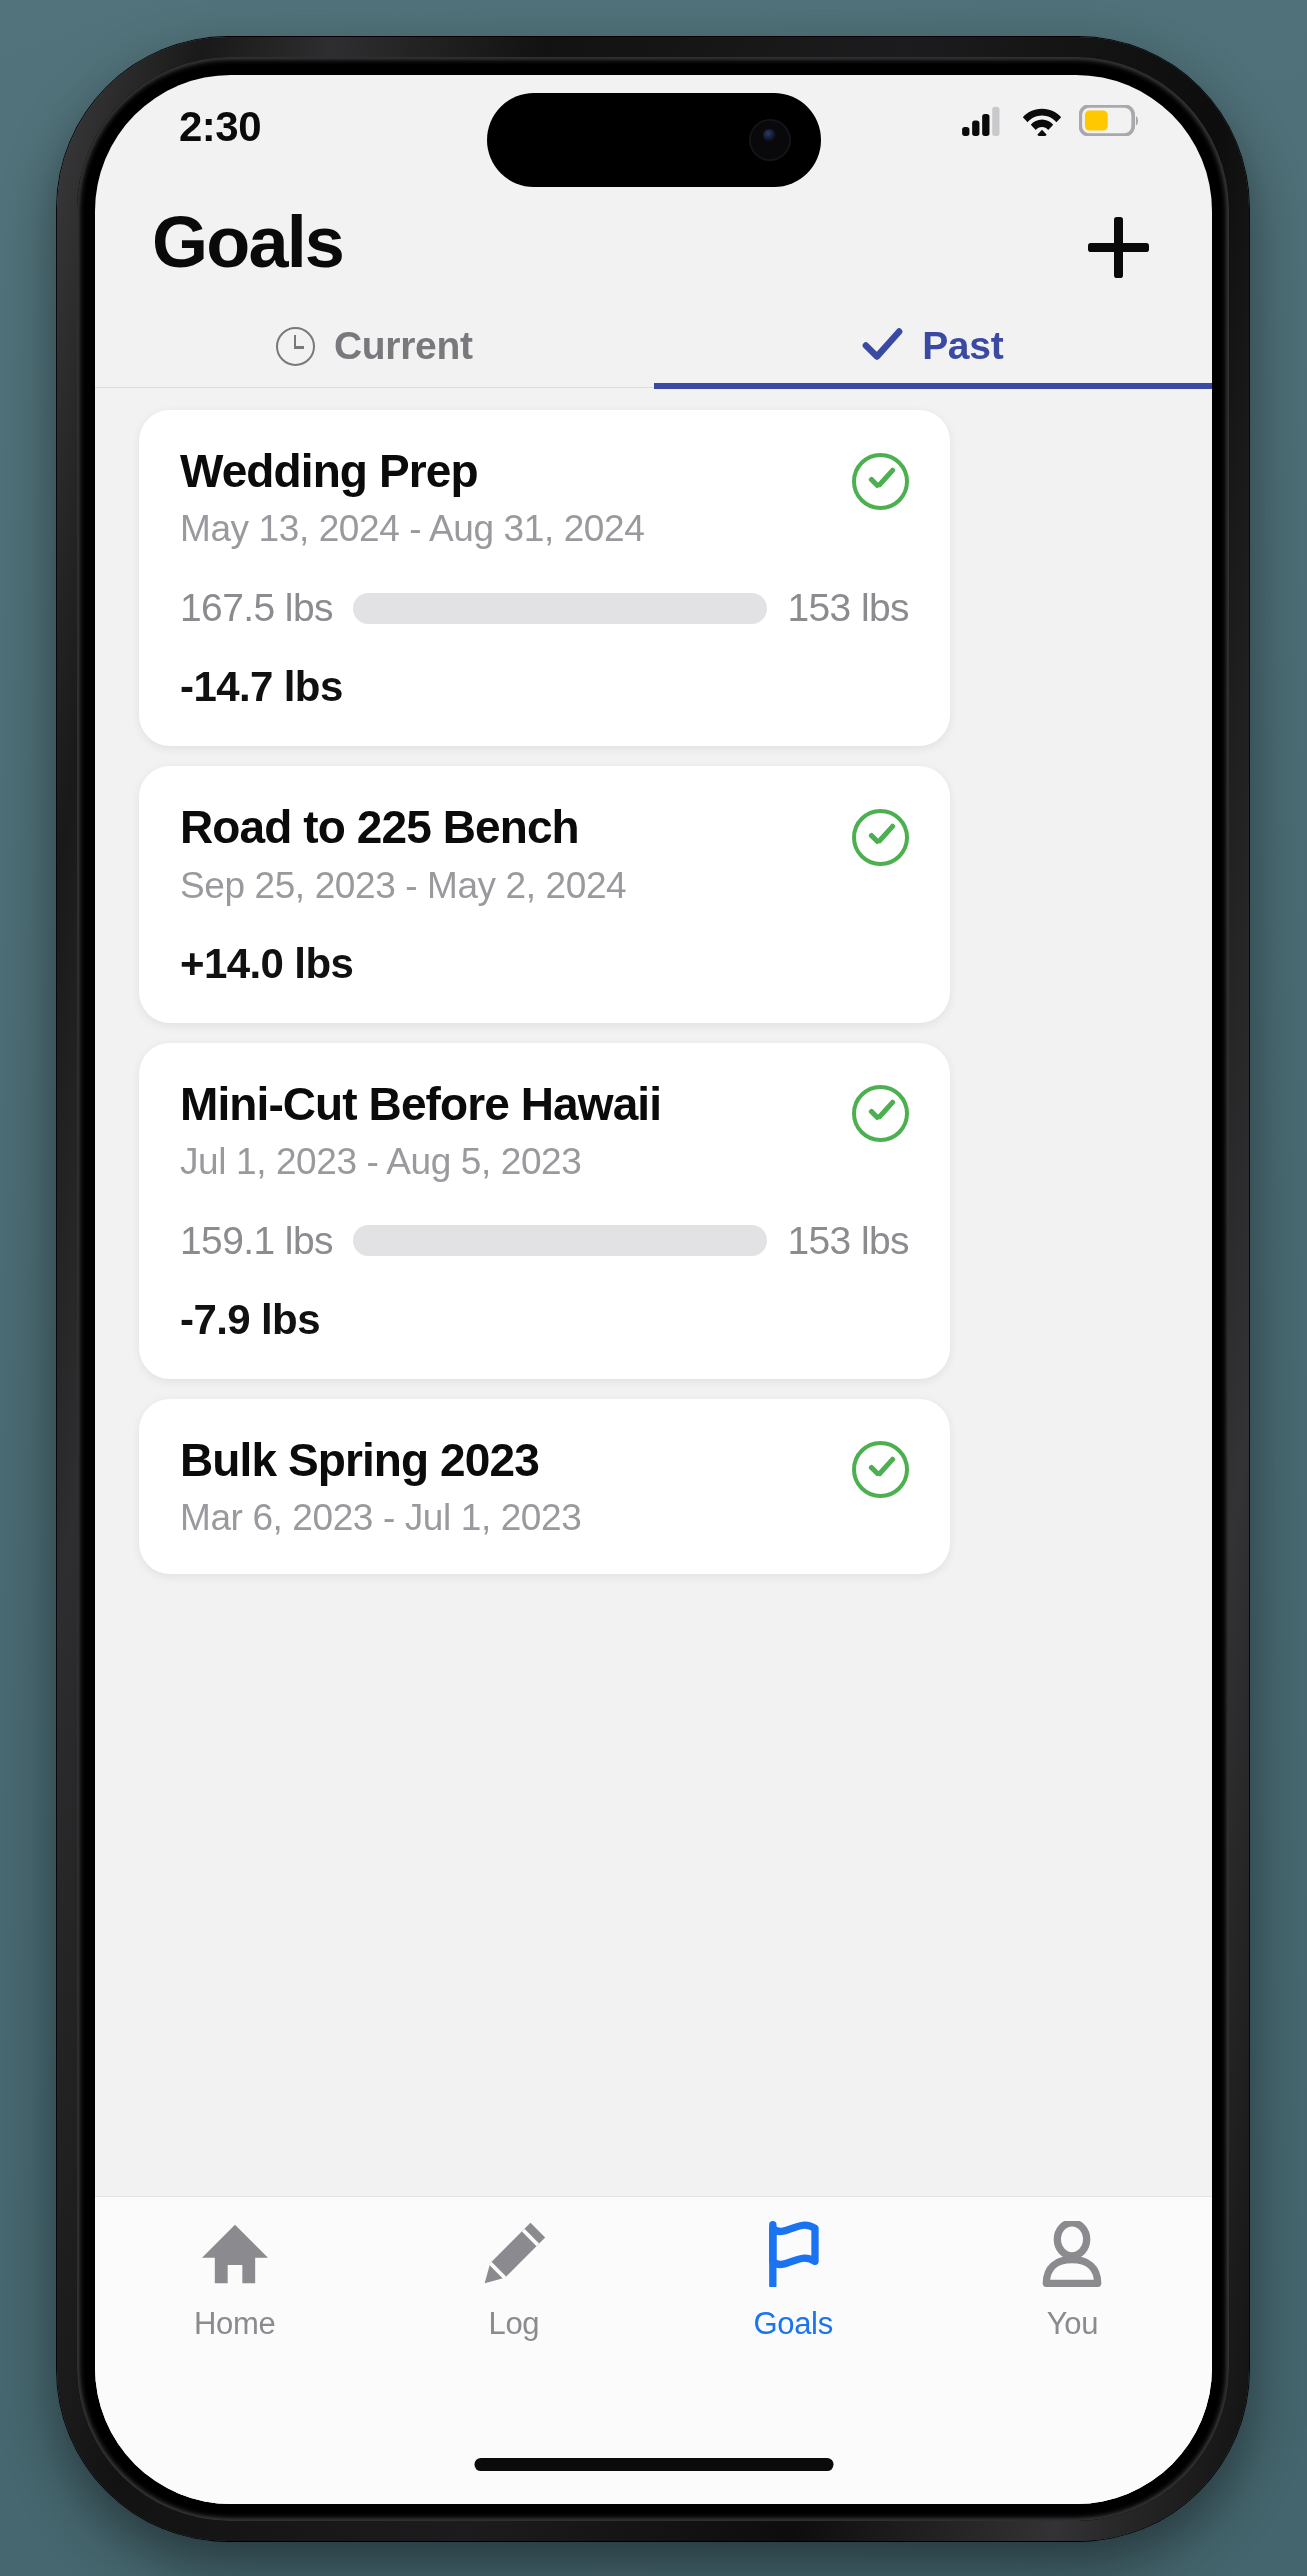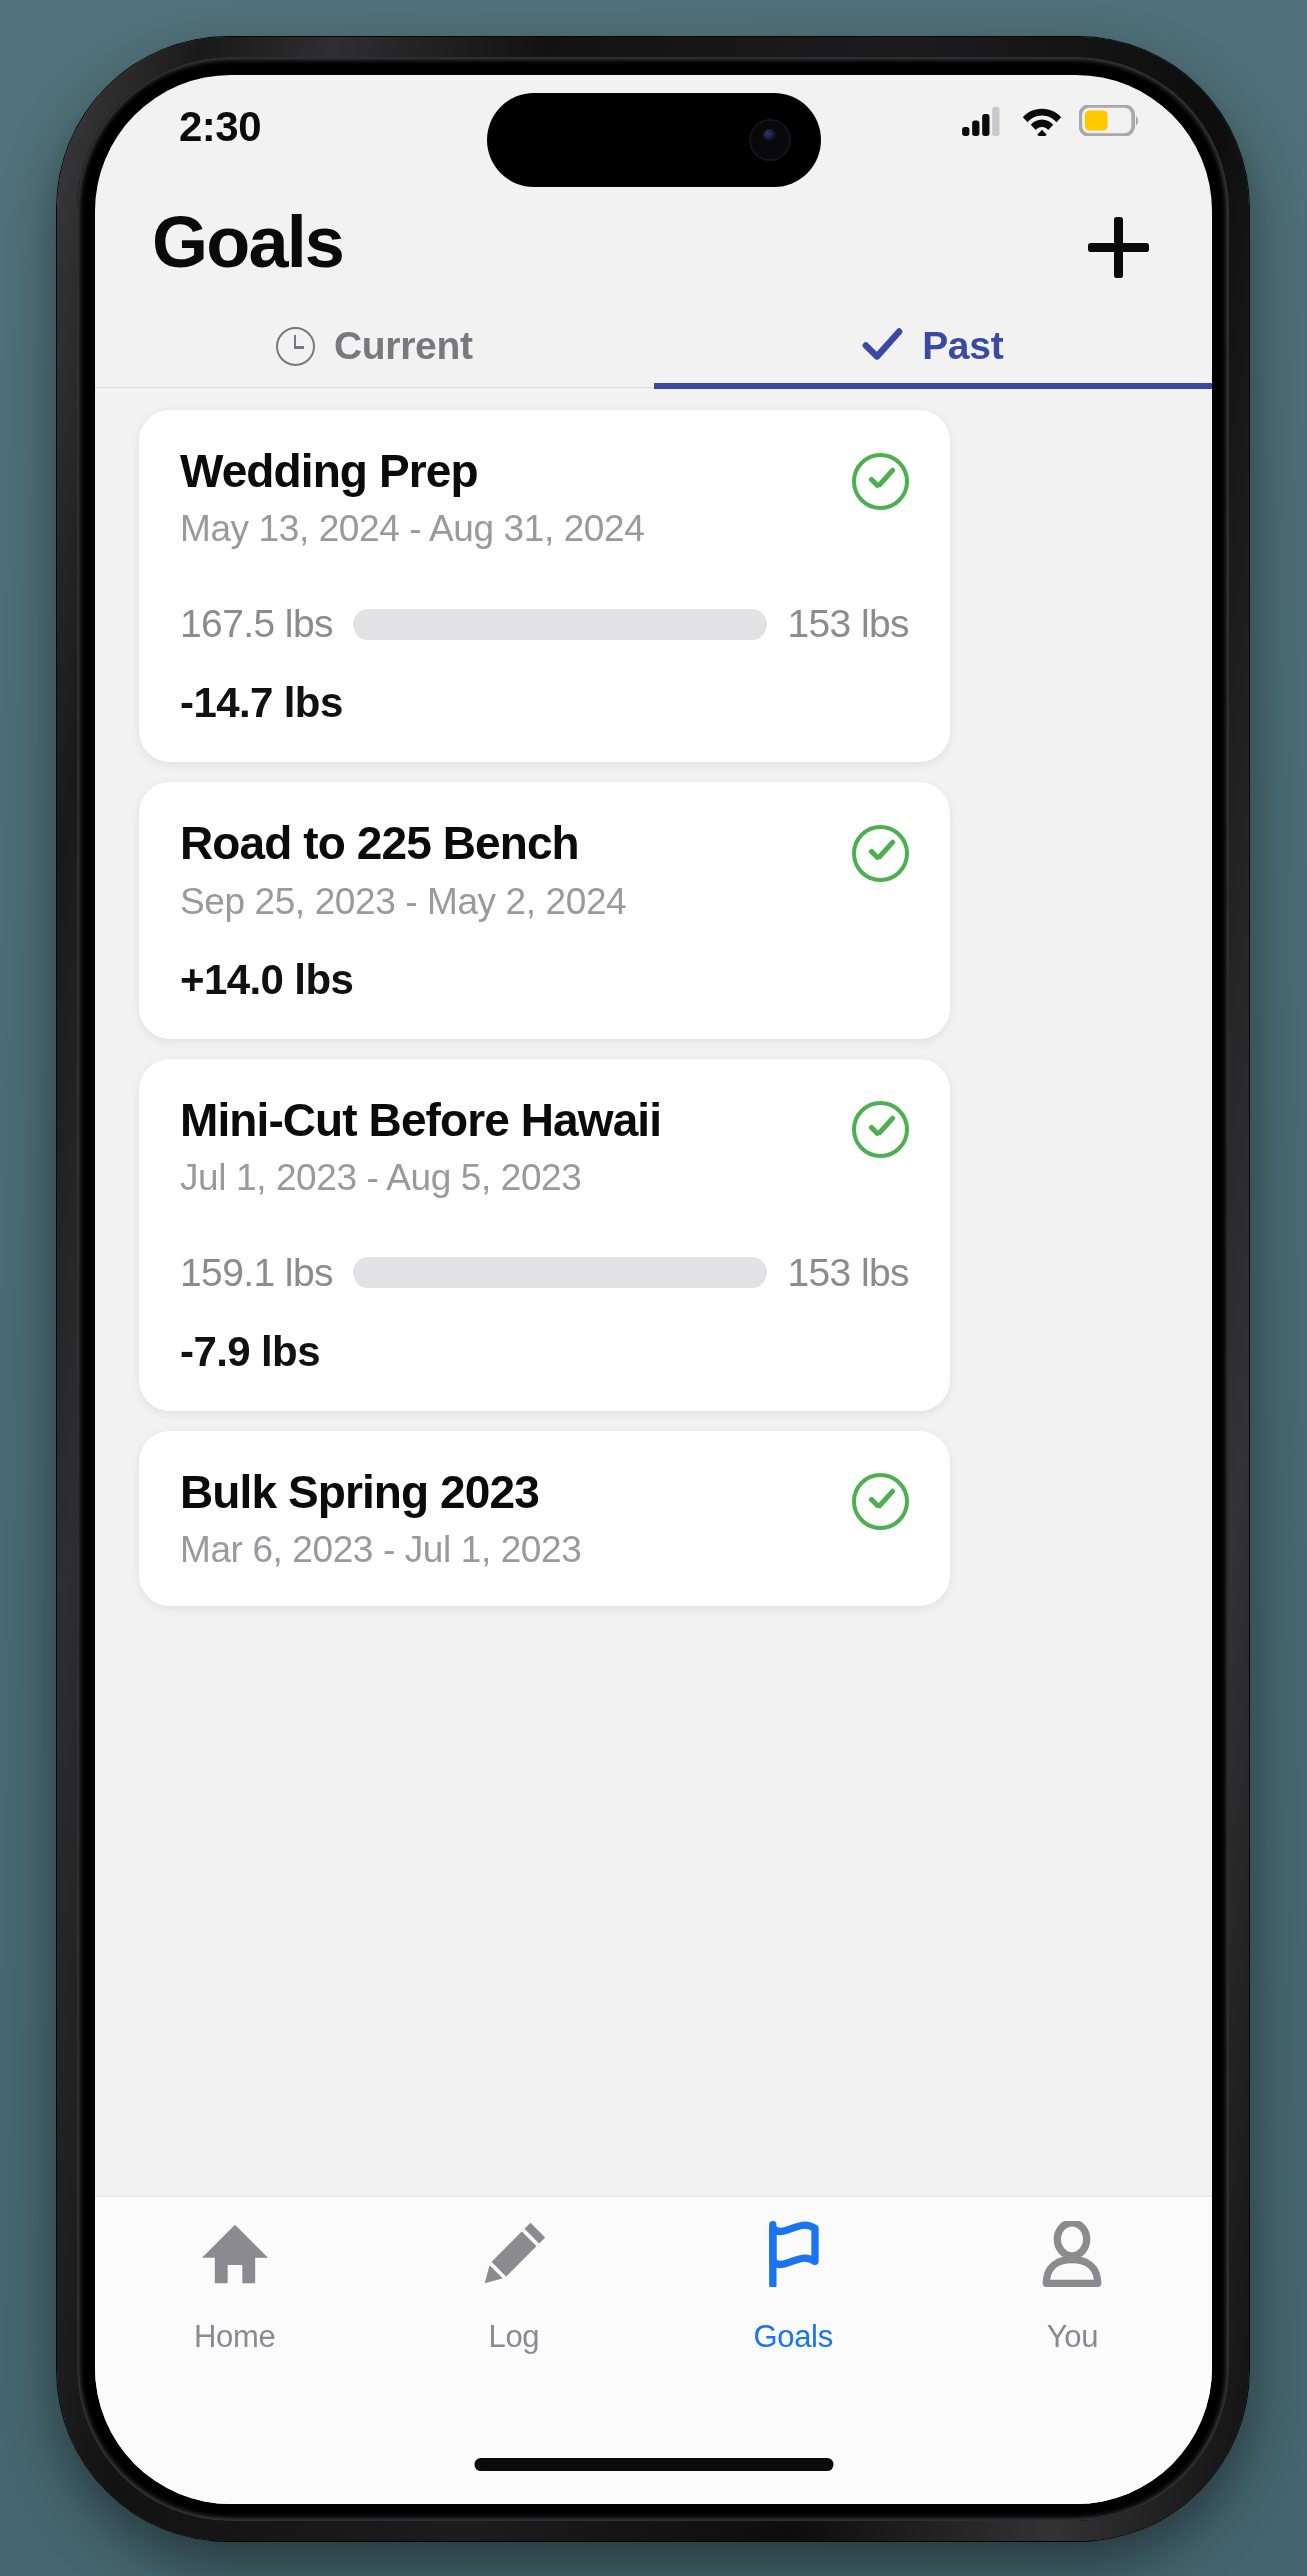--- a/index.html
+++ b/index.html
@@ -106,36 +106,36 @@
     letter-spacing:-0.4px; }
   .check-circle { flex:0 0 auto; width:57px; height:57px; margin-top:5.5px;
     border-radius:50%; border:4.6px solid #4caf50; position:relative; }
   .check-circle::before { content:""; position:absolute; left:12px; top:23px;
     width:13px; height:4.6px; background:#4caf50; border-radius:1.8px;
     transform:rotate(45deg); }
   .check-circle::after { content:""; position:absolute; left:18.4px; top:18.4px;
     width:24px; height:4.6px; background:#4caf50; border-radius:1.8px;
     transform:rotate(-48deg); }
 
-  .progress-row { display:flex; align-items:center; gap:20px; margin-top:52px; }
+  .progress-row { display:flex; align-items:center; gap:20px; margin-top:36px; }
   .p-start, .p-end { font-size:39px; color:#8c8c90; letter-spacing:-0.6px;
     white-space:nowrap; }
   .track { flex:1; height:31px; border-radius:15.7px; background:#e2e2e4;
     overflow:hidden; }
   .fill { height:100%; border-radius:15.7px;
     background:linear-gradient(90deg,#46ad4a 0%,#59b84e 35%,#72c452 65%,#8cd050 100%); }
   .delta { text-align:left; margin-top:33px; font-size:42px;
     font-weight:600; color:#111; letter-spacing:-0.6px; }
 
   
   .bottombar { position:absolute; left:0; bottom:0; width:1117px; height:308px;
     background:#fbfbfb; border-top:1.8px solid #e3e3e5; }
   .bt-items { display:flex; height:184px; padding-top:22px; }
   .bt-item { flex:1; display:flex; flex-direction:column; align-items:center;
-    gap:30px; cursor:pointer; }
+    gap:17px; cursor:pointer; }
   .bt-label { font-size:31px; letter-spacing:-0.3px; }
   .bt-item.inactive .bt-label { color:#8b8b8f; }
   .bt-item.active   .bt-label { color:#1a73f0; }
   .bt-icon { width:77px; height:70px; display:flex; align-items:center;
     justify-content:center; }
   .home-indicator { position:absolute; left:50%; transform:translateX(-50%);
     bottom:33px; width:359px; height:13px; border-radius:6.4px; background:#0b0b0b; }
 </style>
 </head>
 <body>

